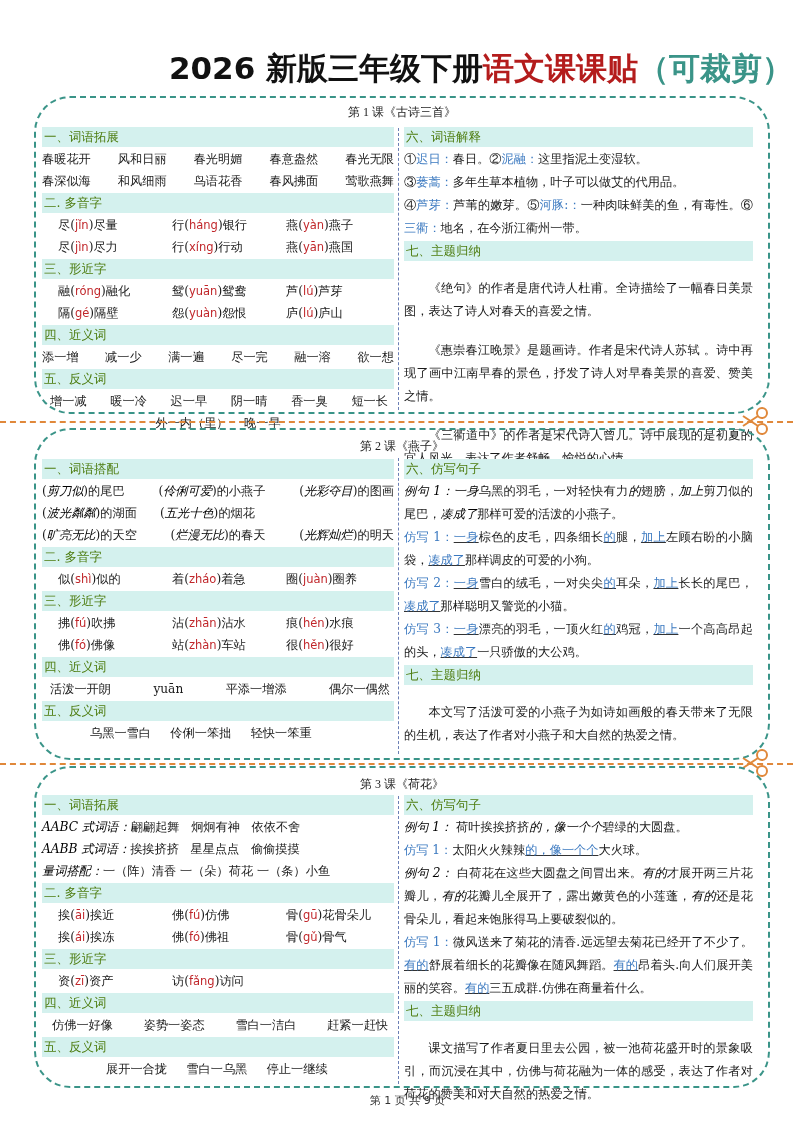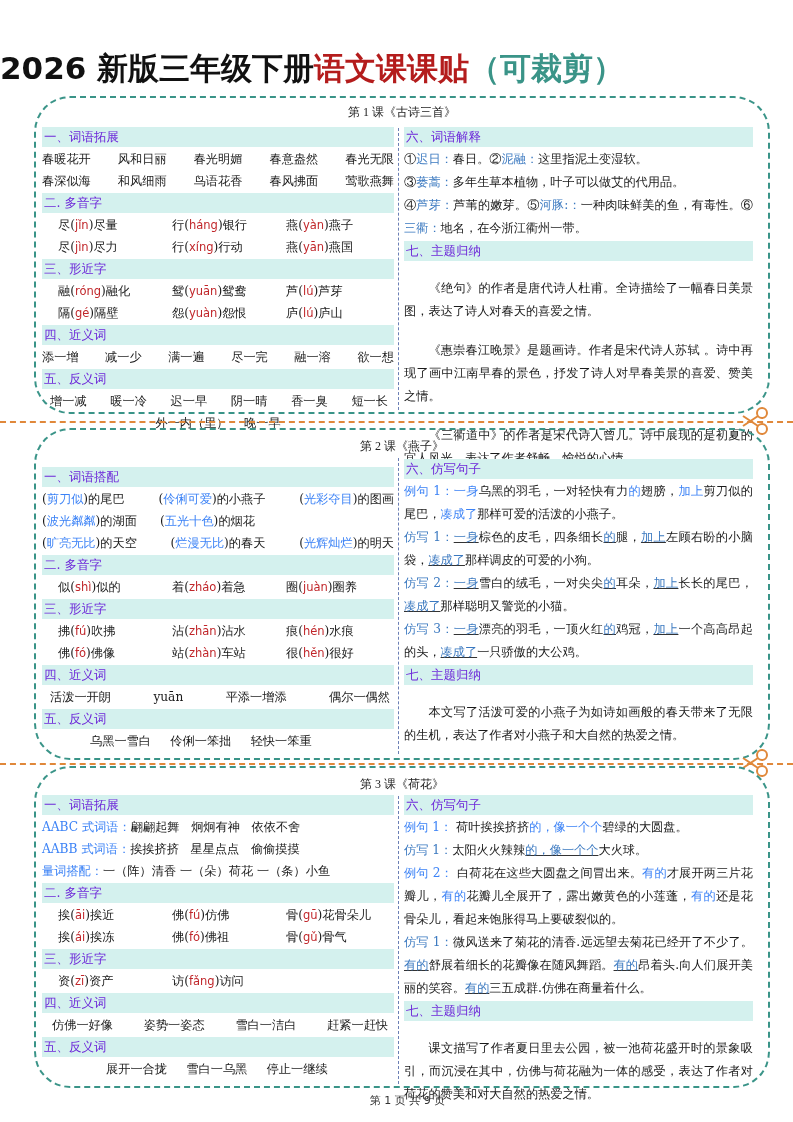--- a/index.html
+++ b/index.html
@@ -1,20 +1,20 @@
 <!DOCTYPE html>
 <html><head>
 <meta charset="utf-8">
 <style>
   * { box-sizing: border-box; margin: 0; padding: 0; }
   html, body { width: 793px; height: 1122px; background: #ffffff; overflow: hidden; }
   body { font-family: "DejaVu Serif", "Liberation Serif", serif; color: #1a1a1a; position: relative; }
 
   .title {
-    position: absolute; top: 48px; left: 0; width: 793px; text-align: left;
+    position: absolute; top: 48px; left: 0; width: 793px; text-align: right;
     font-family: "DejaVu Sans", "Liberation Sans", sans-serif;
     font-size: 31px; font-weight: bold; letter-spacing: 0px; white-space: nowrap;
   }
   .title .t-black { color: #111111; }
   .title .t-red { color: #b41c1c; }
   .title .t-teal { color: #3a9488; }
 
   .card {
     position: absolute; left: 34px; width: 736px;
     border: 2px dashed #3a9488; border-radius: 36px;
@@ -33,28 +33,28 @@
 
   .col { position: absolute; font-size: 12.2px; line-height: 21.5px; }
   .col-left { left: 6px; width: 352px; }
   .col-right { left: 368px; width: 349px; }
   .divider {
     position: absolute; left: 362px; width: 0; border-left: 1px dashed #6b7fb5;
   }
 
   .sec-head {
     background: #d4f1ee; height: 20px; line-height: 20px; padding-left: 2px;
-    font-size: 12.5px; color: #6d28d9; margin: 1px 0;
+    font-size: 12.5px; color: #4d7c0f; margin: 1px 0;
   }
   .row { white-space: nowrap; height: 22px; line-height: 22px; }
   .row.spread { display: flex; justify-content: space-between; }
   .grid3 { display: grid; grid-template-columns: 114px 114px 114px; padding-left: 16px; }
   .grid2 { display: grid; grid-template-columns: 114px 114px; padding-left: 16px; }
   .py { color: #c0262a; font-family: "DejaVu Sans", "Liberation Sans", sans-serif; font-size: 11.5px; }
-  .red { color: #3b82f6; }
+  .red { color: #000000; font-style: italic; }
   .blue { color: #3b79c0; }
   .ul { text-decoration: underline; text-decoration-color: #333; }
   .para { text-indent: 2em; text-align: justify; line-height: 23px; margin-top: 16px; }
   .plain { line-height: 23px; text-align: justify; }
   .centered { text-align: center; }
 
   .cutline { position: absolute; left: 0; width: 793px; height: 0; border-top: 2px dashed #e0883a; }
   .scissors { position: absolute; width: 30px; height: 30px; }
 
   .footer {
@@ -159,21 +159,21 @@
       <circle cx="22" cy="23" r="5"></circle>
     <line x1="18" y1="10" x2="3" y2="20"></line>
       <line x1="18" y1="20" x2="3" y2="10"></line>
   </g>
 </svg>
 
 <div class="card card-2">
   <div class="lesson-title">第 2 课《燕子》</div>
   <div class="divider" style="top:28px;height:296px;"></div>
 
-  <div class="col col-left" style="top:36px;">
+  <div class="col col-left" style="top:28px;">
     <div class="sec-head">一、词语搭配</div>
     <div class="row spread">
       <span>(<span class="red">剪刀似</span>)<span>的尾巴</span></span>
       <span>(<span class="red">伶俐可爱</span>)<span>的小燕子</span></span>
       <span>(<span class="red">光彩夺目</span>)<span>的图画</span></span>
     </div>
     <div class="row">
       <span>(<span class="red">波光粼粼</span>)<span>的湖面</span></span>&nbsp;&nbsp;&nbsp;&nbsp;&nbsp;&nbsp;<span>(<span class="red">五光十色</span>)<span>的烟花</span></span>
     </div>
     <div class="row spread">

